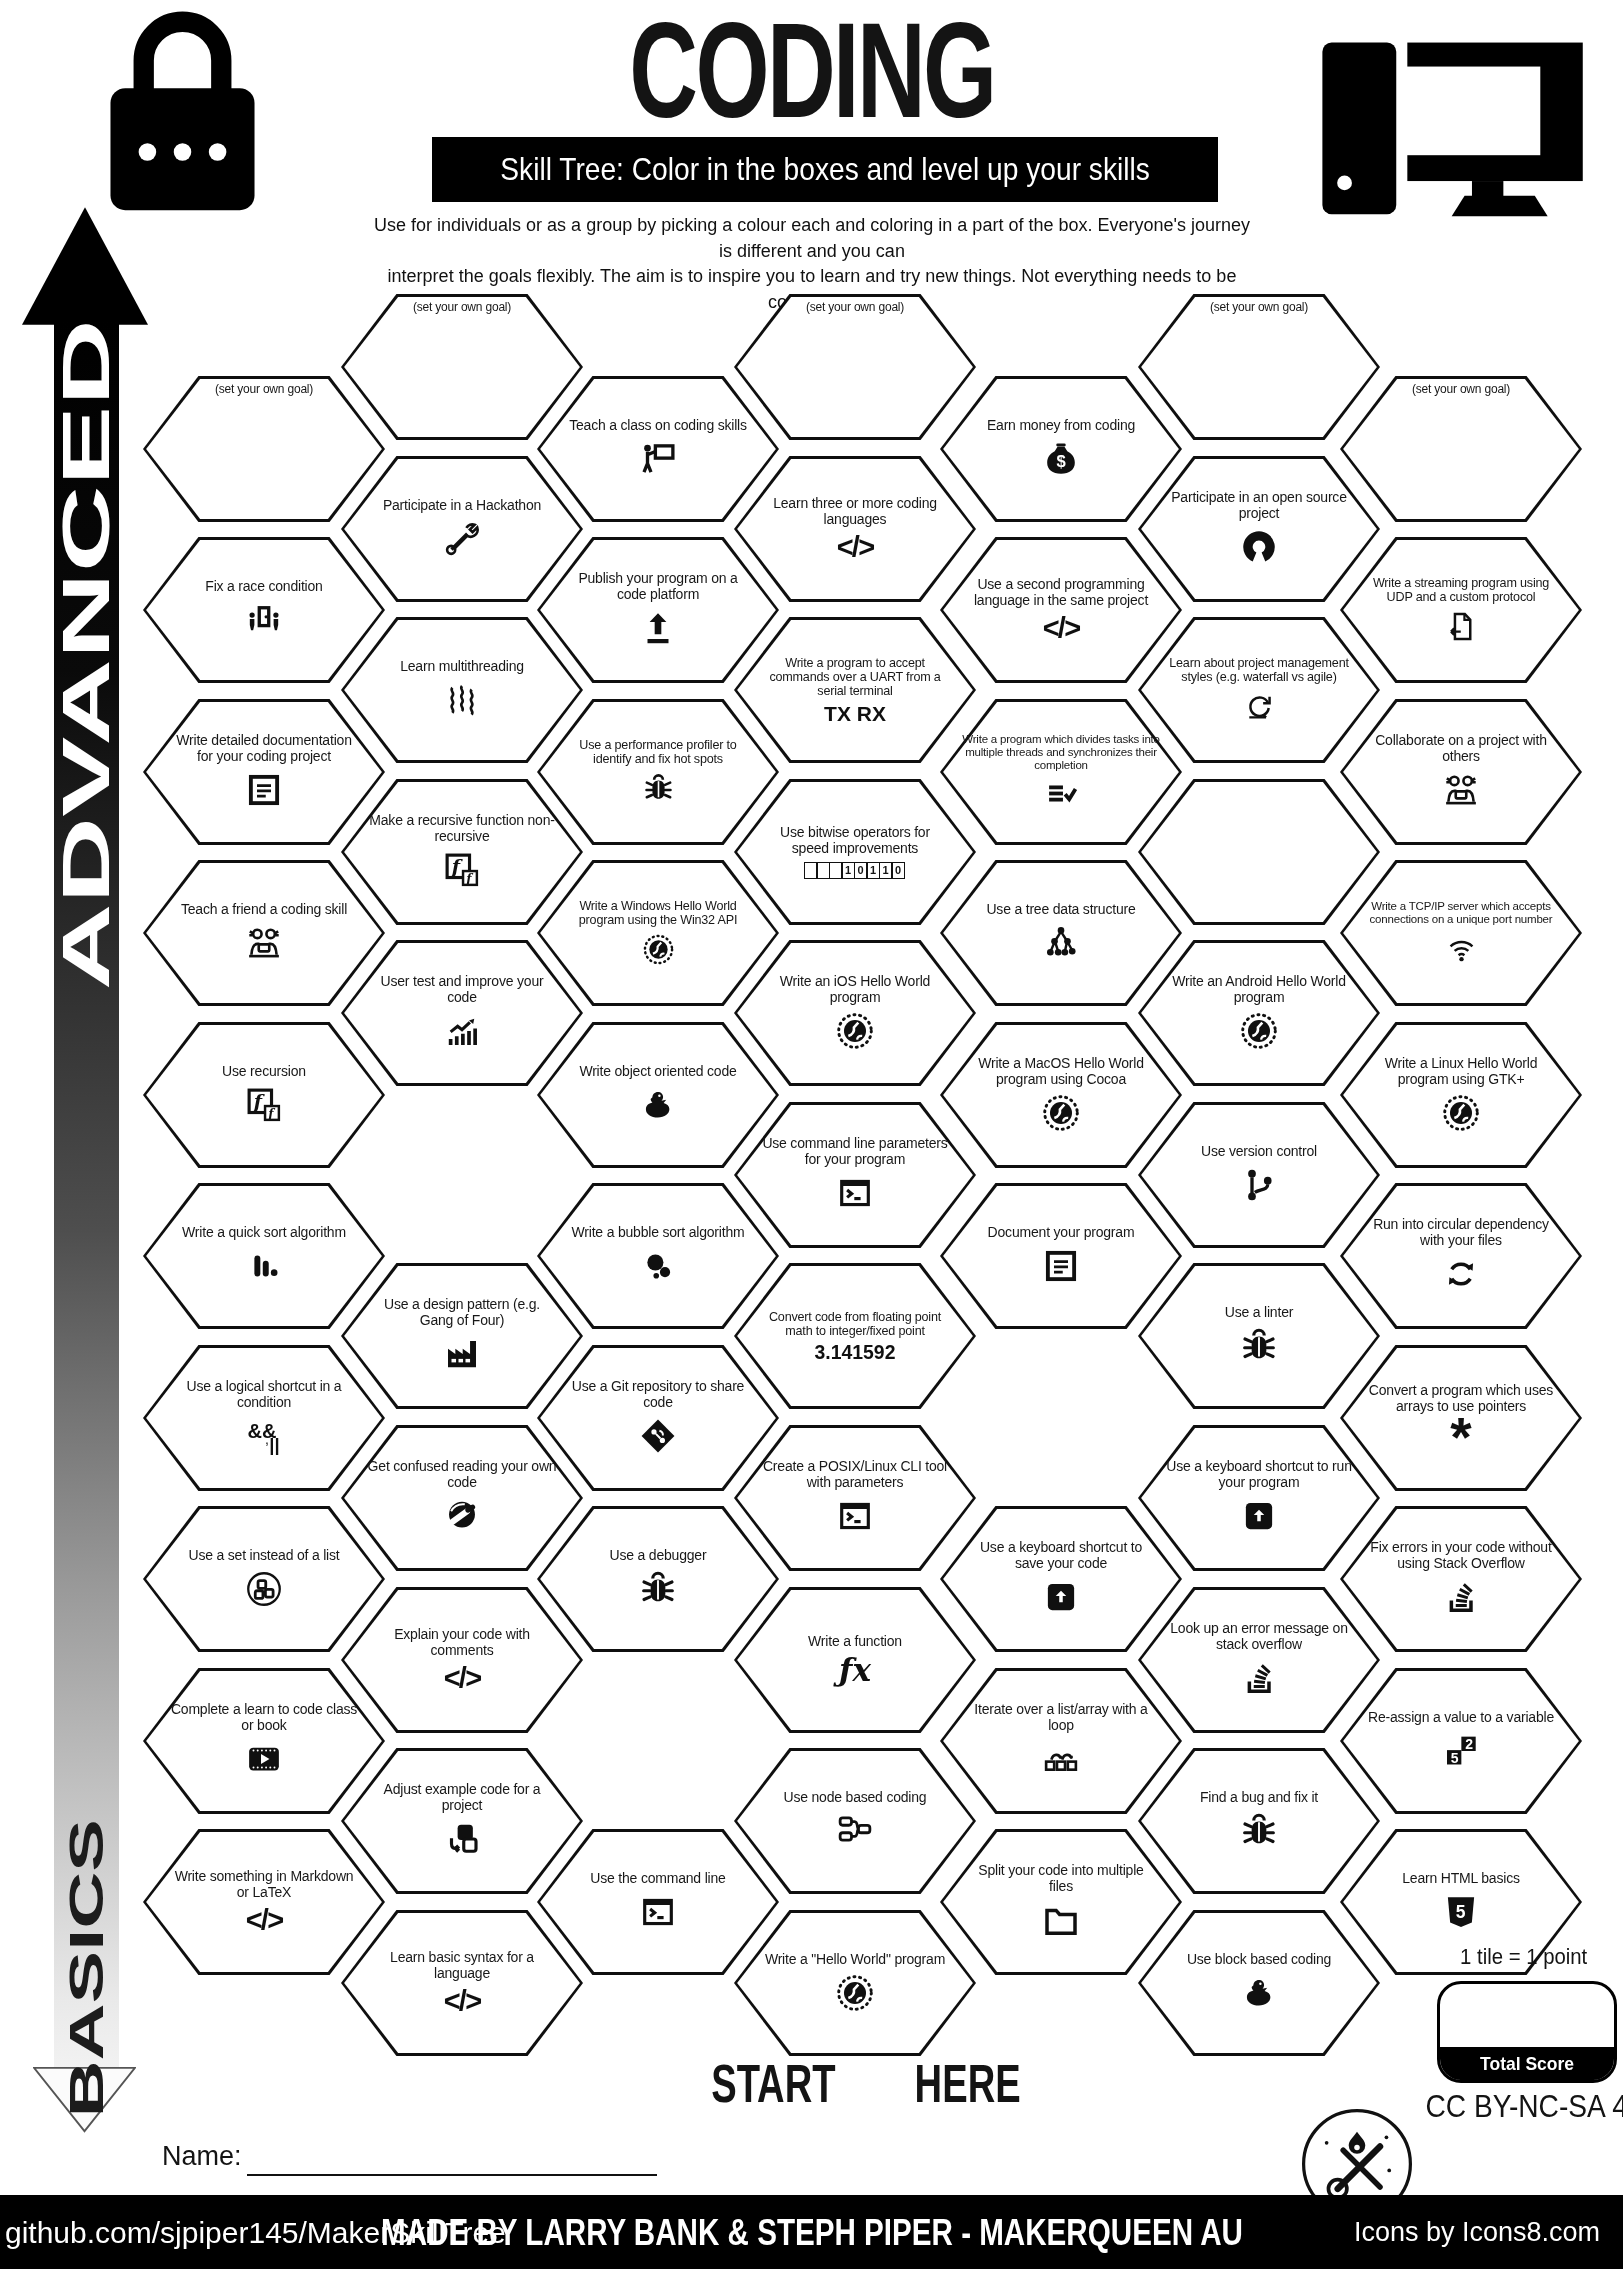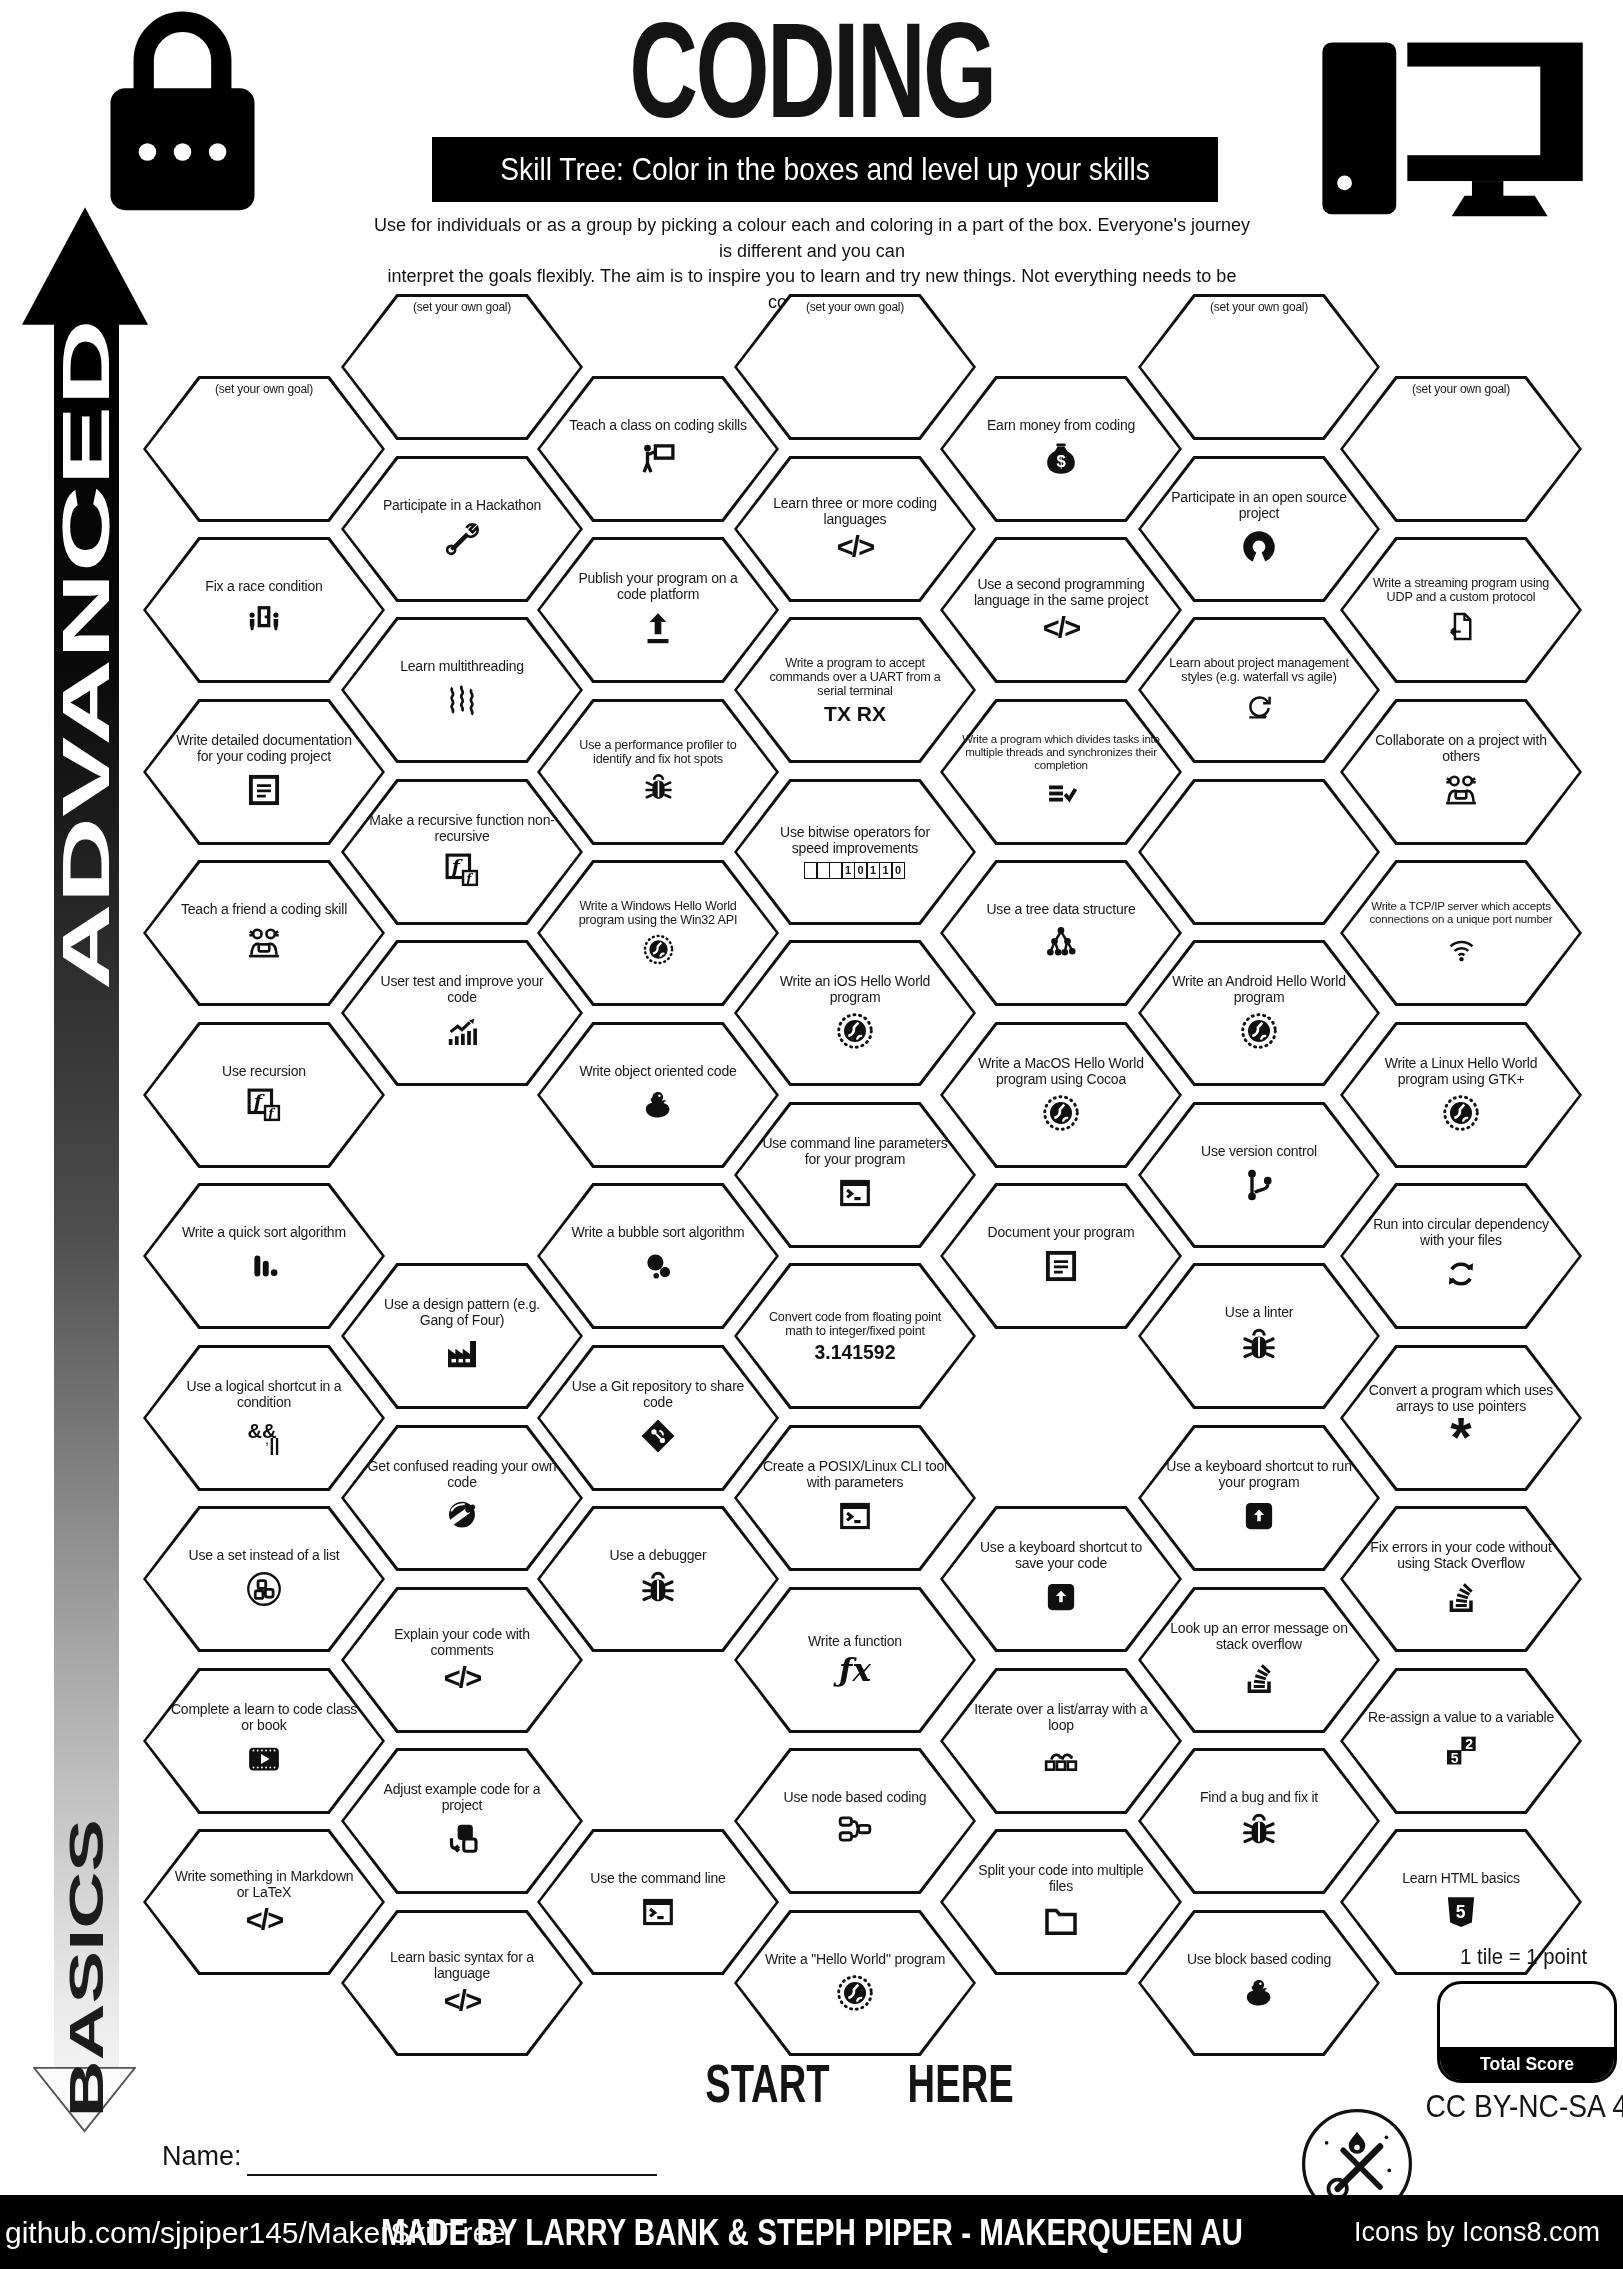--- a/index.html
+++ b/index.html
@@ -46,21 +46,21 @@
   .icn-code{font-size:29px;font-weight:700;letter-spacing:-1.8px}
   .icn-txrx{font-size:21px;font-weight:800}
   .icn-pi{font-size:19.4px;font-weight:800}
   .icn-fx{font-size:31px;font-weight:700;font-style:italic;font-family:"DejaVu Serif",serif}
   .icn-asterisk{font-size:55px;font-weight:800;height:33px;line-height:.62}
   .bits{display:flex}
   .bits span{width:12px;height:14.8px;border:1.5px solid #111;margin-left:-1.5px;
              display:flex;align-items:center;justify-content:center;font-size:11px;font-weight:800}
 
   
-  #start{left:687px;top:2051px;width:341px;height:65px;display:flex;align-items:center;justify-content:center;gap:17px}
+  #start{left:687px;top:2051px;width:341px;height:65px;display:flex;align-items:center;justify-content:flex-start;gap:17px}
   #start .word{font-size:53px;font-weight:800}
   #tilenote{left:1433px;top:1944px;width:181px;text-align:center;font-size:22.6px;font-weight:500}
   #scorebox{left:1437px;top:1981px;width:174px;height:96px;background:#fff;border:3.2px solid #000;
             border-radius:24px;overflow:hidden}
   #scorebar{position:absolute;left:0;right:0;bottom:0;height:33px;background:#000;color:#fff;
             display:flex;align-items:center;justify-content:center;font-size:19px;font-weight:600}
   #namerow{left:162px;top:2141px;font-size:27px;font-weight:500}
   #nameline{left:247px;top:2174px;width:410px;border-bottom:2.8px solid #111}
   #cc{left:1410px;top:2088px;width:209px;text-align:right;font-size:32px;font-weight:500}
   #makerlogo{left:1299px;top:2106px}

